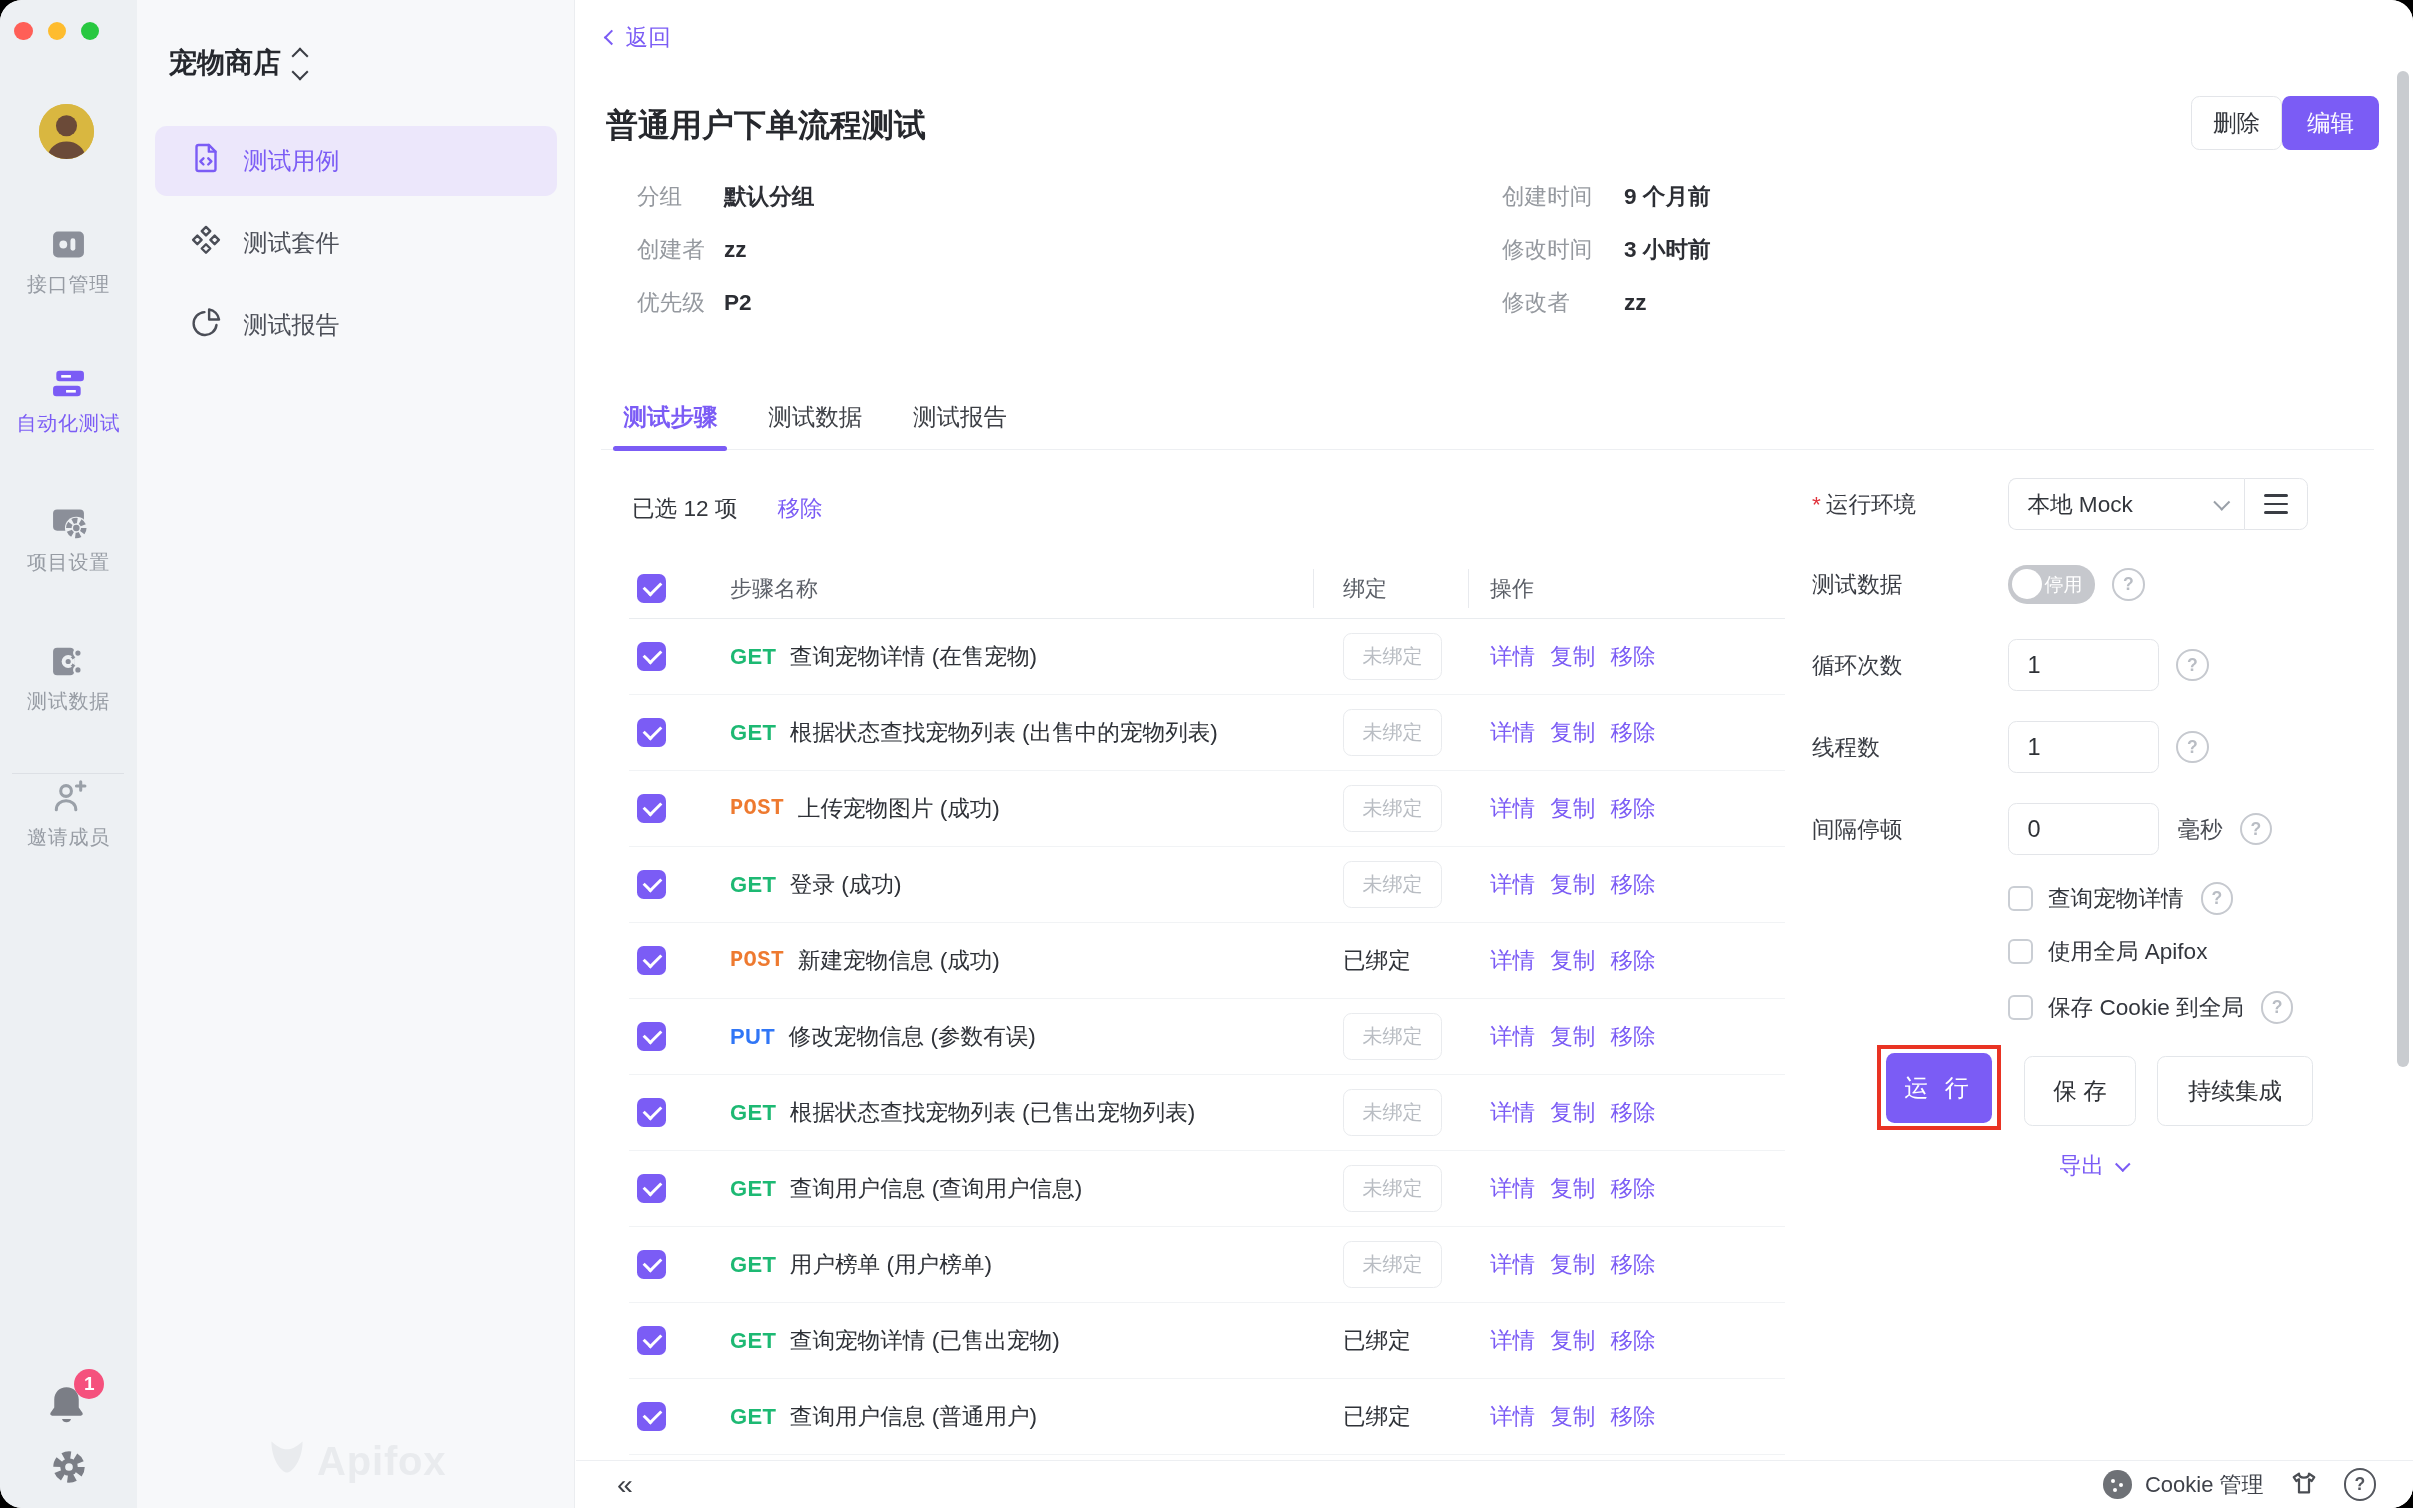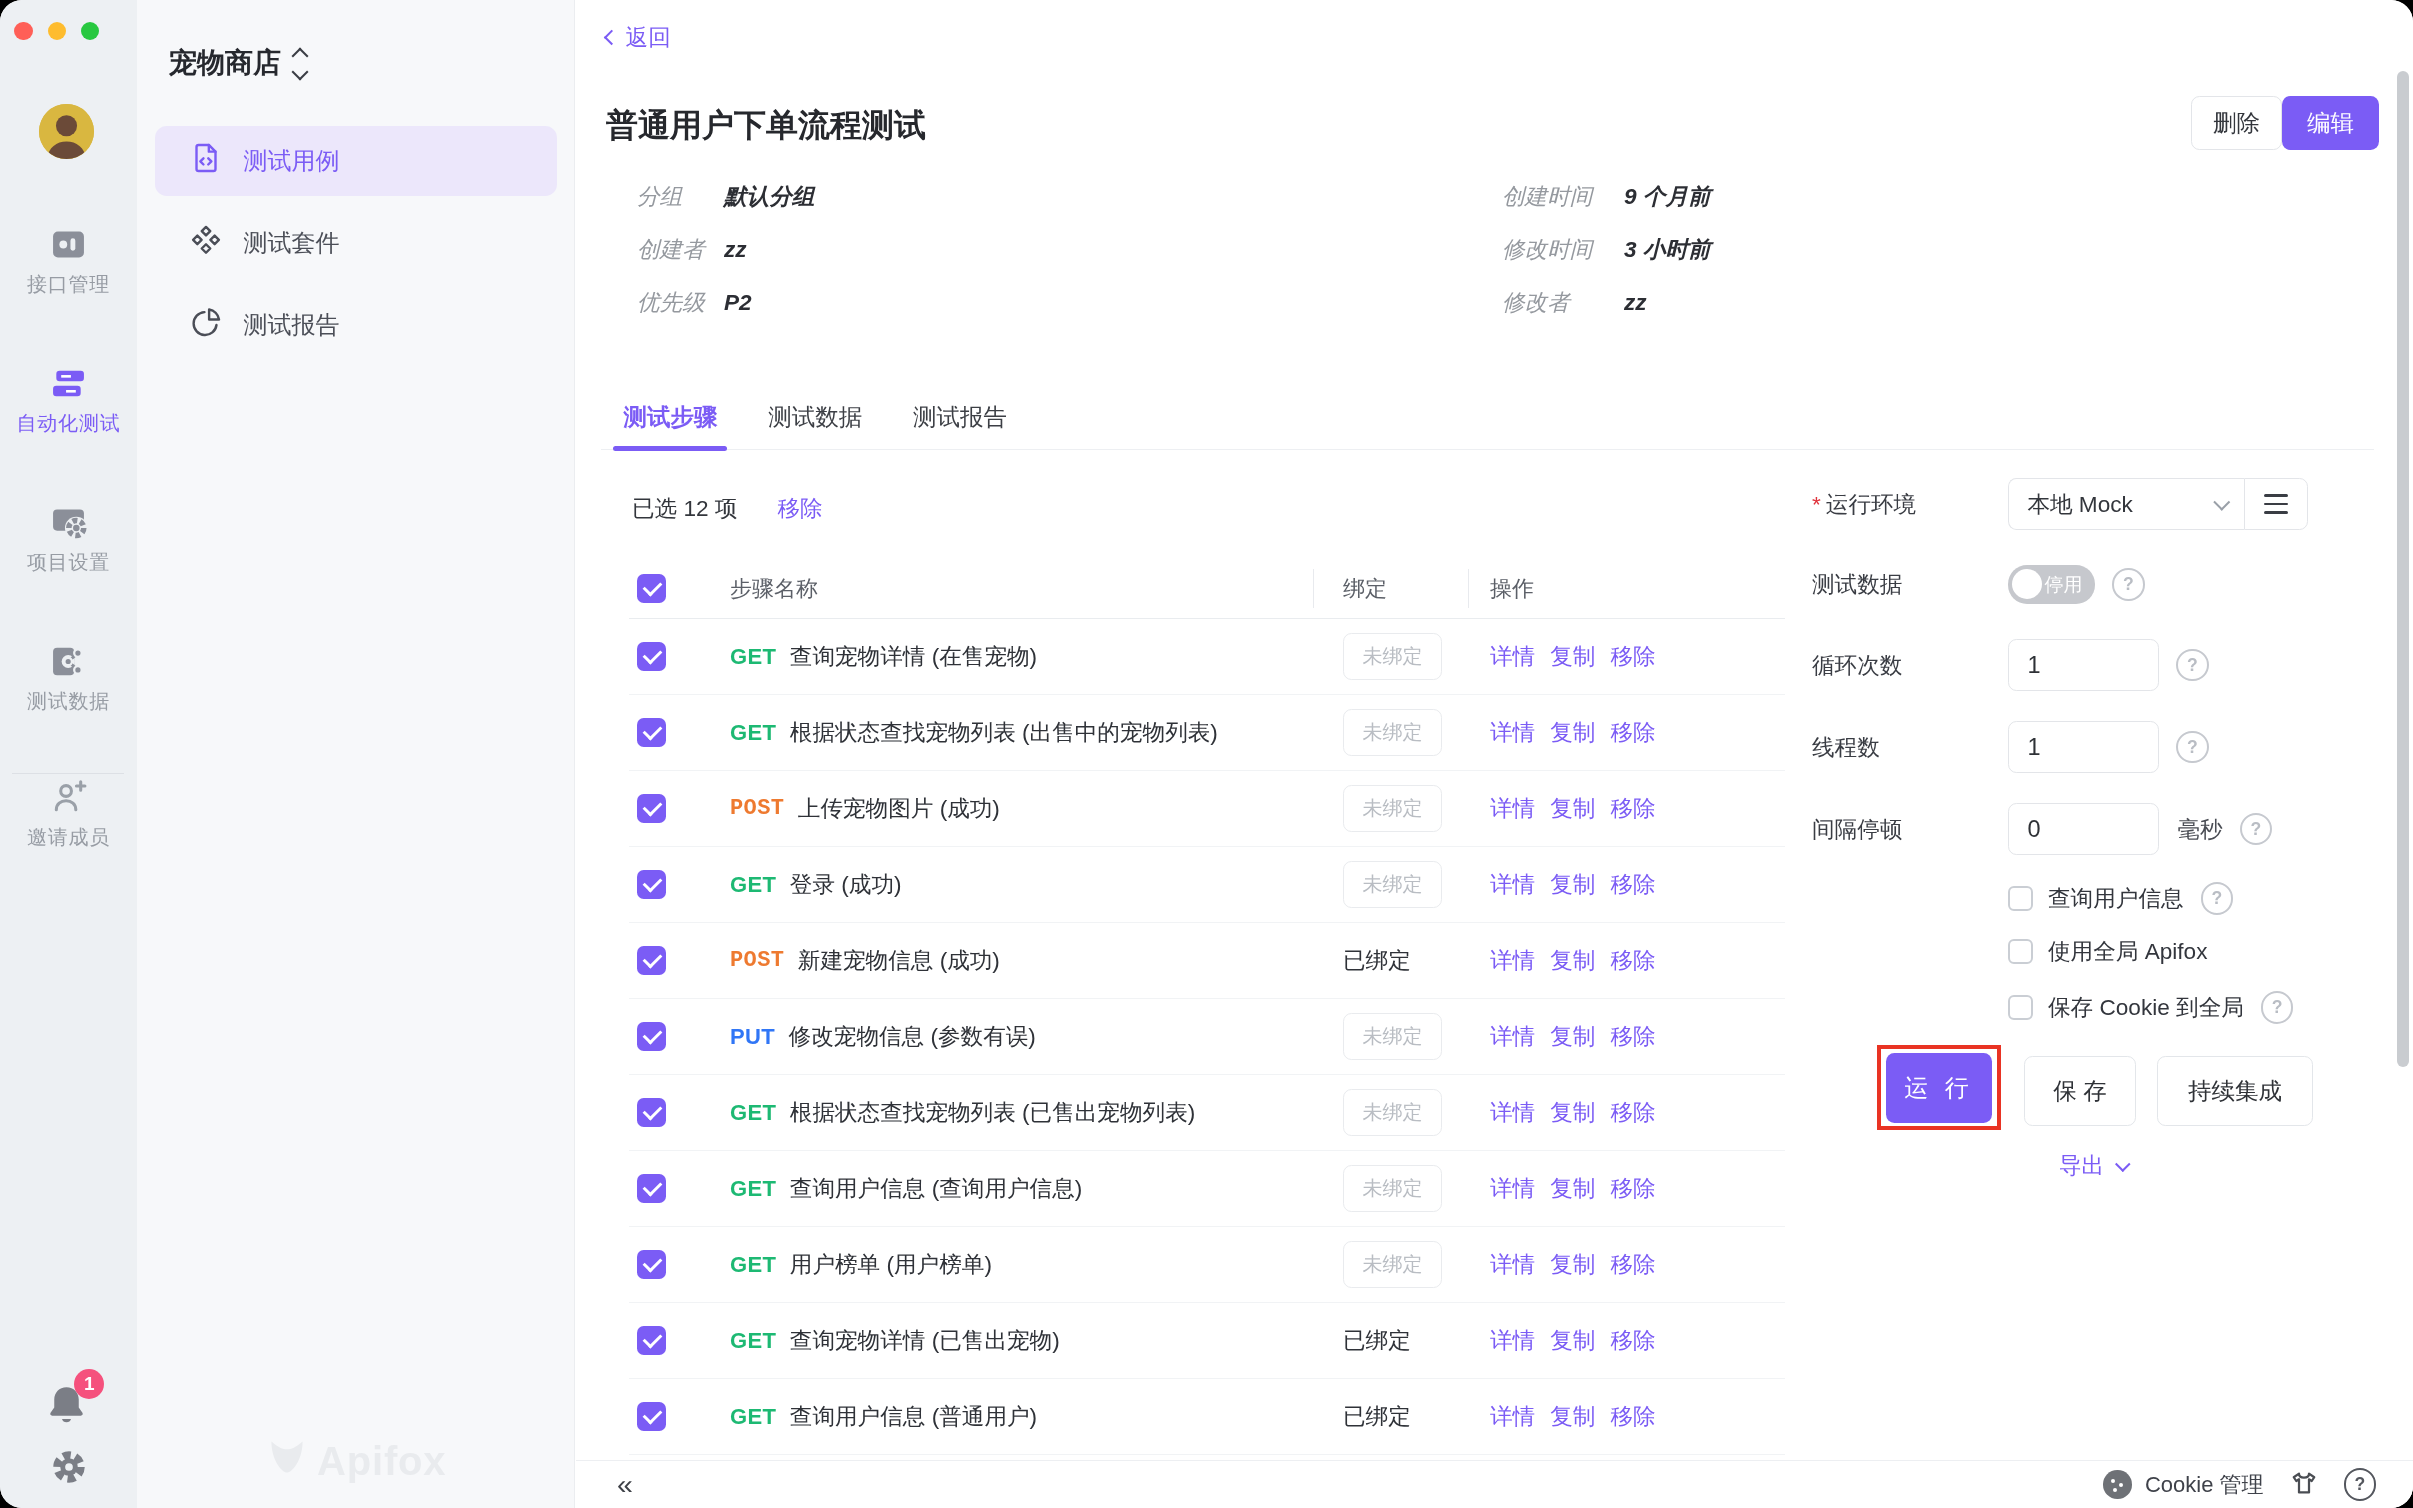--- a/index.html
+++ b/index.html
@@ -34,21 +34,21 @@
   
   .main{position:absolute;left:576px;top:0;right:0;height:100%;background:#fff;}
   .back{position:absolute;left:30px;top:22px;display:flex;align-items:center;gap:8.4px;color:#7b5cf5;font-size:22.6px;cursor:pointer;}
   .back i{width:9.2px;height:9.2px;border-left:2.5px solid #7b5cf5;border-bottom:2.5px solid #7b5cf5;transform:rotate(45deg);display:block;}
   .page-title{position:absolute;left:30px;top:104px;font-size:32px;font-weight:700;color:#26282d;}
   .head-btns{position:absolute;right:34px;top:96px;display:flex;}
   .btn{display:flex;align-items:center;justify-content:center;font-size:23.5px;border-radius:8.4px;cursor:pointer;box-sizing:border-box;}
   .btn.ghost{width:91px;height:54px;background:#fff;border:1.7px solid #e3e5e9;color:#33363c;}
   .btn.primary{width:97px;height:54px;background:#7b5cf5;color:#fff;border:none;}
   .meta{position:absolute;left:61px;top:170px;width:1425px;font-size:22.6px;}
-  .meta-col{position:absolute;top:0;font-style:italic;}
+  .meta-col{position:absolute;top:0;}
   .meta-col.l{left:0;} .meta-col.r{left:865px;}
   .meta-row{height:53px;display:flex;align-items:center;}
   .meta-label{color:#95999f;}
   .meta-col.l .meta-label{width:87px;} .meta-col.r .meta-label{width:122px;}
   .meta-value{color:#2c2e34;font-weight:600;}
   
   .tabs{position:absolute;left:25px;right:39px;top:384px;height:65px;border-bottom:1.7px solid #edeff2;
     display:flex;gap:44px;padding-left:19px;align-items:flex-end;box-sizing:content-box;}
   .tab{font-size:23.5px;color:#3c3f45;cursor:pointer;position:relative;height:100%;display:flex;align-items:center;padding:0 3.4px;}
   .tab.active{color:#7b5cf5;font-weight:600;}
@@ -612,21 +612,21 @@
         <span class="num-input">0</span>
         <span class="unit">毫秒</span>
         <span class="help">?</span>
       </span>
     </div>
 
     <div class="rp-row" style="top:882px">
       <span class="rp-label"></span>
       <span class="rp-ctrl">
         <span class="optbox"></span>
-        <span class="optlabel">查询用户信息</span>
+        <span class="optlabel">查询宠物详情</span>
         <span class="help">?</span>
       </span>
     </div>
 
     <div class="rp-row" style="top:936px">
       <span class="rp-label"></span>
       <span class="rp-ctrl">
         <span class="optbox"></span>
         <span class="optlabel">使用全局 Apifox</span>
       </span>

